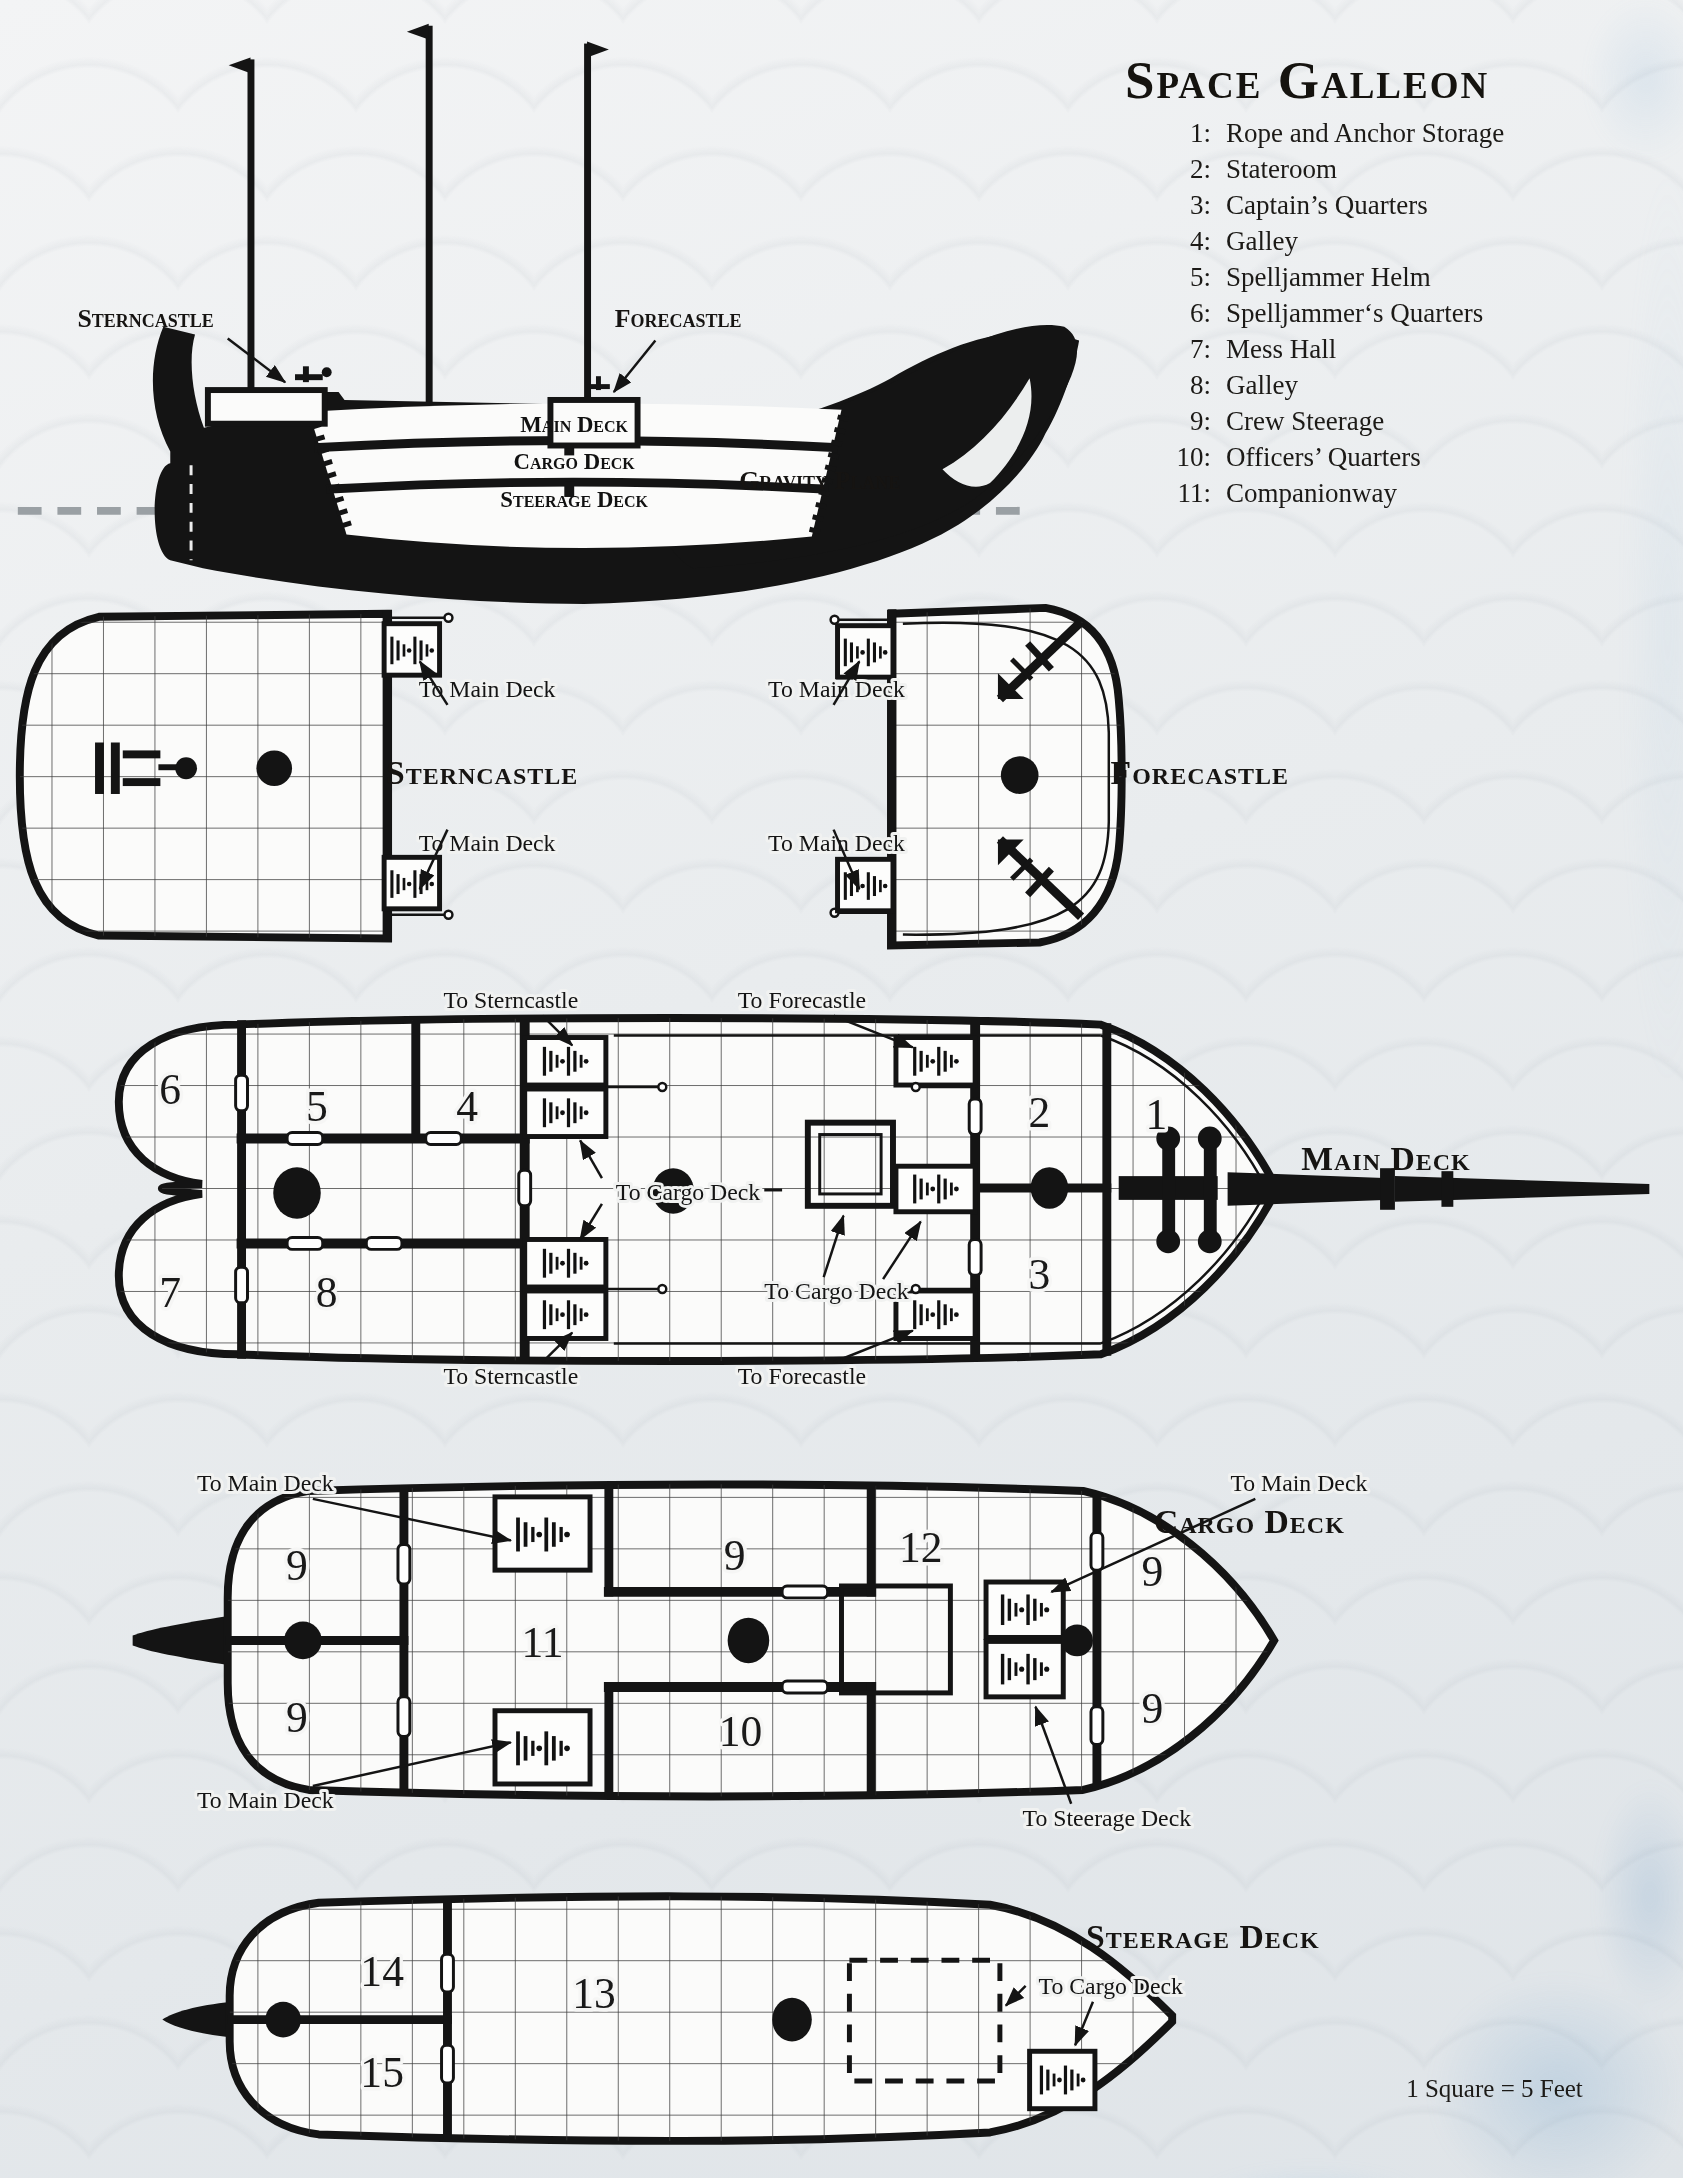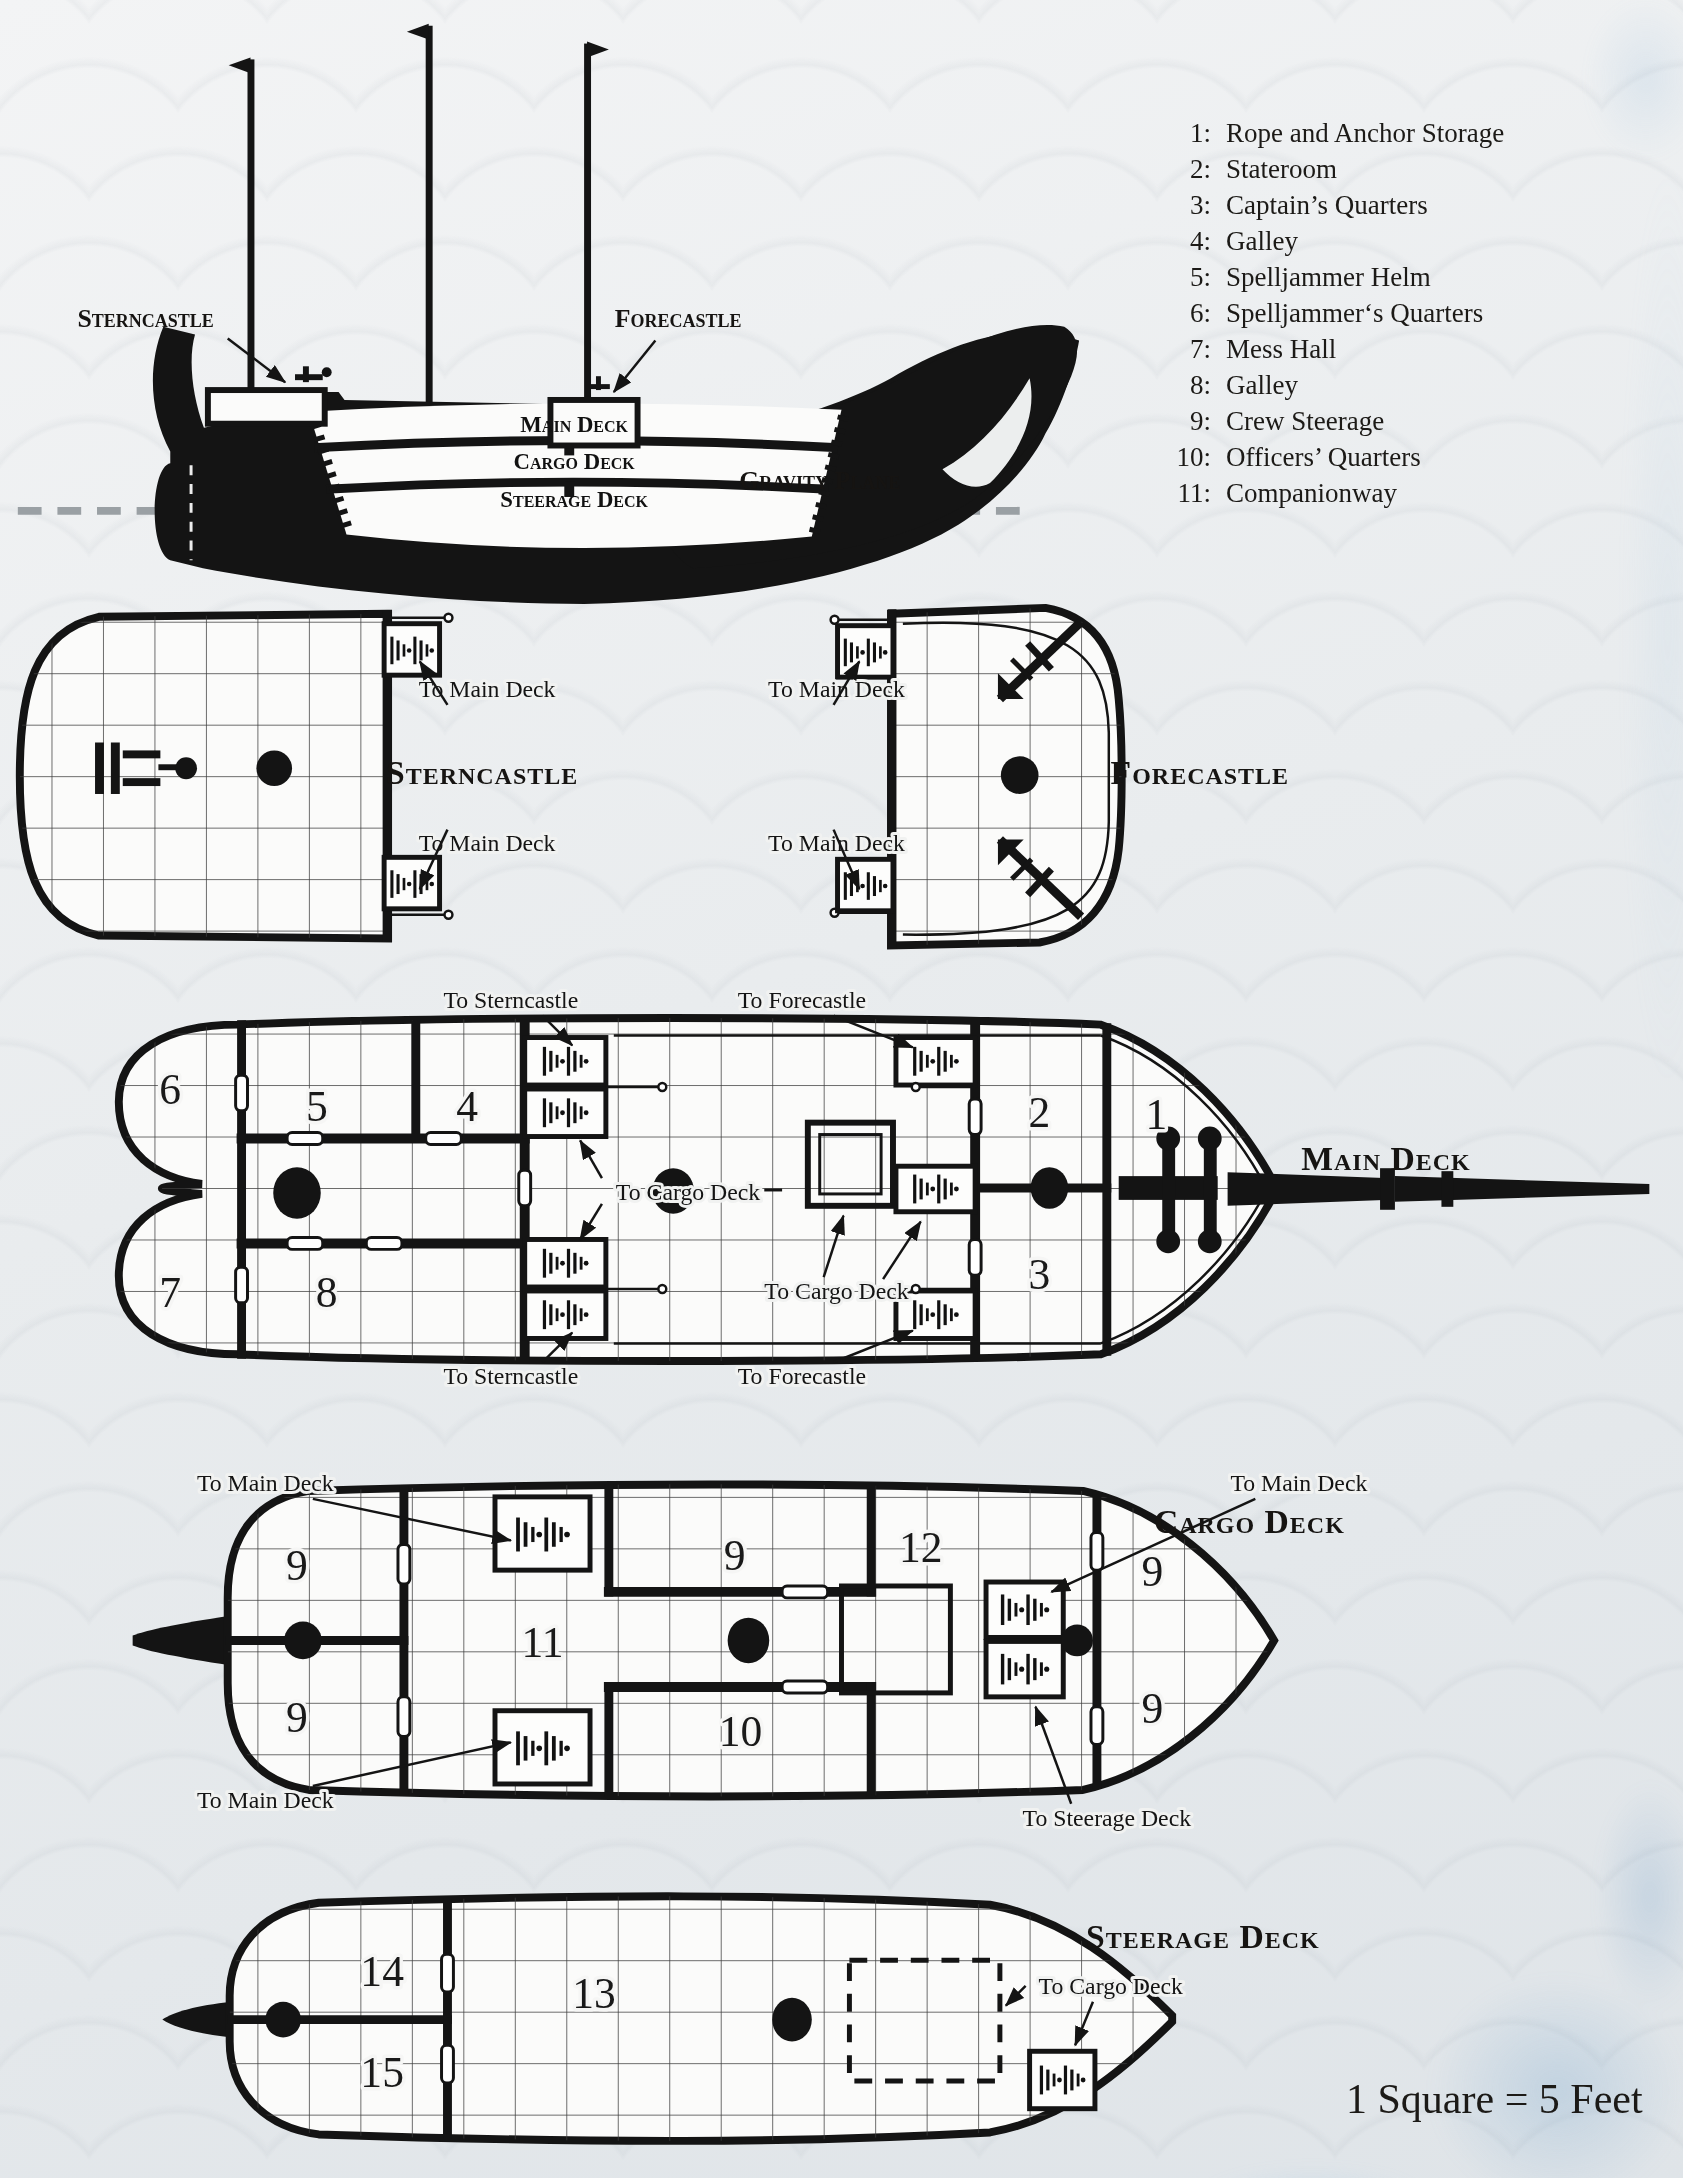--- a/index.html
+++ b/index.html
@@ -20,21 +20,21 @@
       radial-gradient(closest-side at 85% 35%, rgba(106,152,196,.4), rgba(106,152,196,0) 60%);}
   #wc2{right:-50px;top:-40px;width:218px;height:1485px;opacity:.35;
     background:
       radial-gradient(closest-side at 60% 8%, rgba(140,180,214,.5), rgba(140,180,214,0) 70%),
       radial-gradient(closest-side at 70% 45%, rgba(160,195,222,.35), rgba(160,195,222,0) 70%);}
   #pageTitle{position:absolute;left:1125px;top:50px;width:515px;
     font-weight:700;font-size:53px;letter-spacing:2px;font-variant:small-caps;color:#15130f;}
   #legend{position:absolute;left:1156px;top:115px;width:475px;}
   .lrow{display:flex;align-items:baseline;font-size:27px;line-height:36px;color:#1c1a17;}
   .lnum{width:55px;text-align:right;margin-right:15px;flex:none;}
-  #scaleNote{position:absolute;left:1346px;top:2075px;width:297px;font-size:42px;color:#1c1a17;text-align:left;}
+  #scaleNote{position:absolute;left:1346px;top:2075px;width:297px;font-size:25px;color:#1c1a17;text-align:center;}
   svg{position:absolute;left:0;top:0;}
   .deckO{fill:#fbfbfa;stroke:#141414;stroke-width:8;}
   .wall{stroke:#141414;stroke-width:9;fill:none;stroke-linecap:square;}
   .wall10{stroke:#141414;stroke-width:10;fill:none;stroke-linecap:square;}
   .thin{stroke:#141414;stroke-width:2.5;fill:none;}
   .bay{fill:#fdfdfc;stroke:#141414;stroke-width:5;}
   .slot{fill:#ffffff;stroke:#141414;stroke-width:3;}
   .dot{fill:#141414;}
   .ink{fill:#141414;}
   .piv{fill:#ffffff;stroke:#141414;stroke-width:2.5;}
@@ -388,20 +388,21 @@
       <text x="386" y="2006" class="roomNum">14</text>
       <text x="386" y="2108" class="roomNum">15</text>
       <text x="600" y="2028" class="roomNum">13</text>
       <text x="1122" y="2014" class="toLbl" font-size="23">To Cargo Deck</text>
       <line x1="1036" y1="2006" x2="1016" y2="2026" class="thin" marker-end="url(#ah)"></line>
       <line x1="1104" y1="2022" x2="1086" y2="2066" class="thin" marker-end="url(#ah)"></line>
       <text x="1215" y="1968" class="dtitle">Steerage Deck</text>
     </g>
   </svg>
 
+  <div id="pageTitle">Space Galleon</div>
 
   <div id="legend">
     <div class="lrow">
         <span class="lnum">1:</span>
         <span>Rope and Anchor Storage</span>
       </div>
     <div class="lrow">
         <span class="lnum">2:</span>
         <span>Stateroom</span>
       </div>

